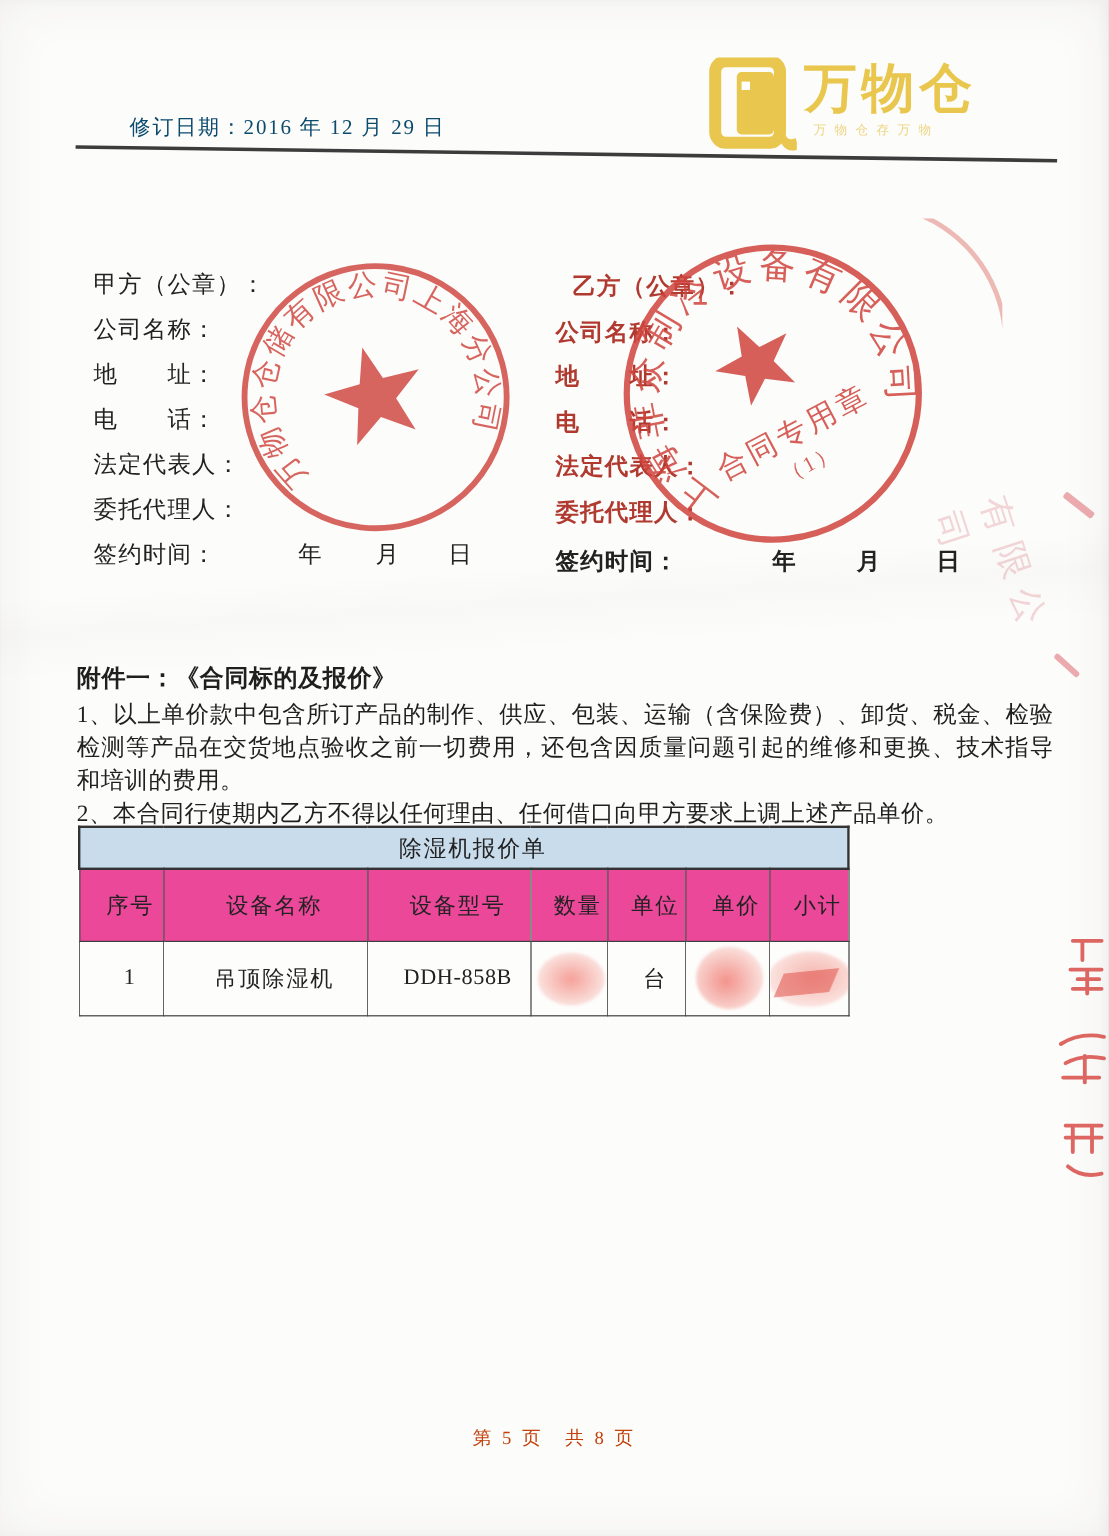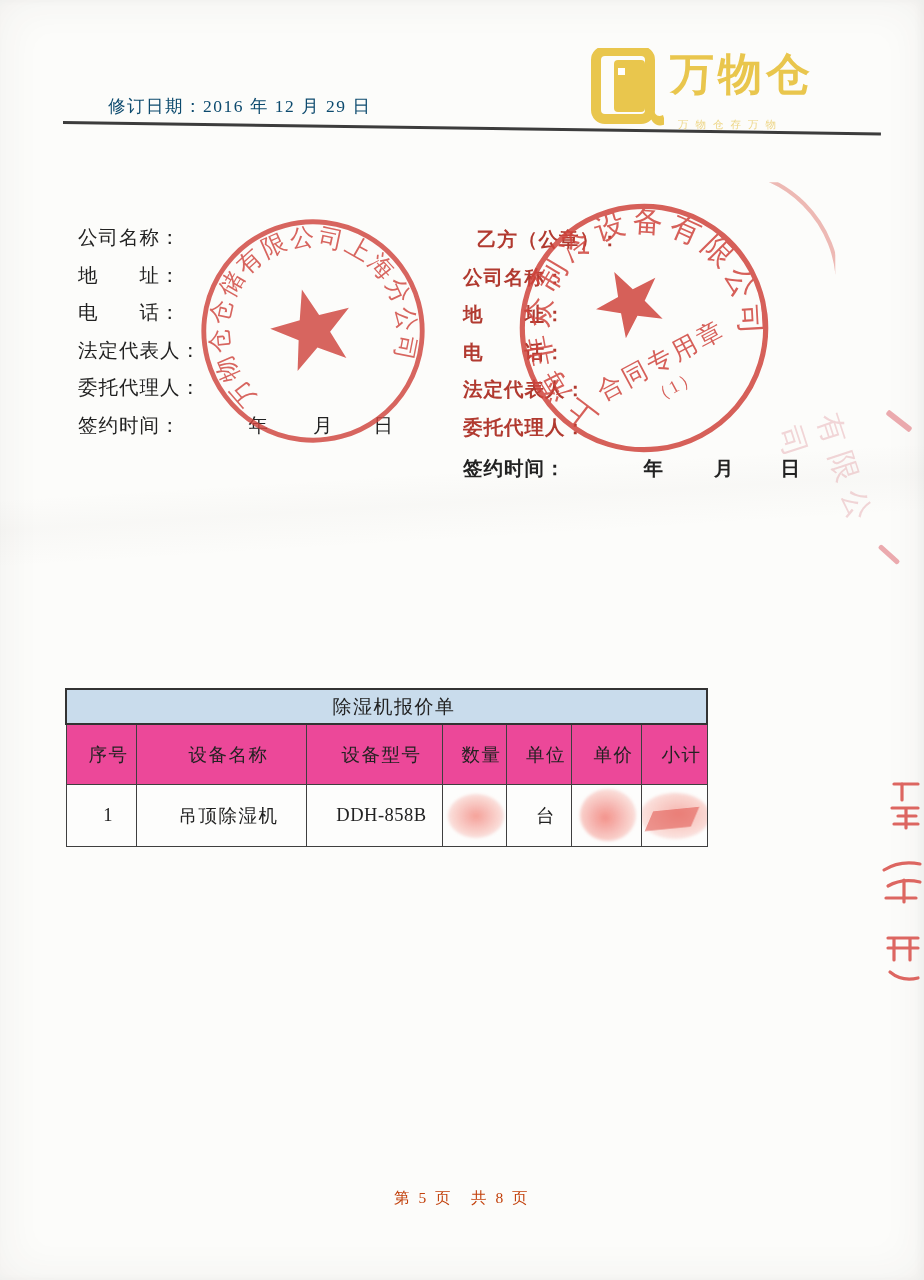--- a/index.html
+++ b/index.html
@@ -11,21 +11,21 @@
           transform:rotate(-3.5deg);pointer-events:none;}
   
   .revision{position:absolute;left:108px;top:94px;font-size:17.5px;letter-spacing:1.5px;color:#0c4a6e;}
   .rule{position:absolute;left:63px;top:121px;width:818px;height:2.6px;background:#3c3c3c;
         transform:rotate(.8deg);transform-origin:left center;}
   .logo{position:absolute;left:590px;top:48px;display:flex;align-items:flex-start;}
   .logo-txt{margin-left:6px;}
   .logo-name{font-family:"Liberation Sans",sans-serif;font-size:44px;font-weight:bold;
              color:#e9c64d;line-height:52px;letter-spacing:4px;}
   .logo-tagline{font-family:"Liberation Sans",sans-serif;font-size:10.5px;letter-spacing:7px;
-                color:#edd584;margin-top:18px;padding-left:8px;}
+                color:#edd584;margin-top:2px;padding-left:8px;}
   
   .party{position:absolute;width:360px;font-size:19.5px;line-height:37.5px;letter-spacing:1px;}
   .party-a{left:78px;top:219px;color:#222;}
   .party-b{left:463px;top:221px;color:#b13a30;font-weight:bold;}
   .party .row{height:37.5px;}
   .sign-row{display:flex;align-items:baseline;}
   .sign-row .ymd{display:inline-block;}
   .party-a .y{margin-left:68px;} .party-a .m{margin-left:44px;} .party-a .d{margin-left:40px;}
   .party-b .y{margin-left:78px;} .party-b .m{margin-left:50px;} .party-b .d{margin-left:46px;}
   
@@ -84,20 +84,21 @@
       <rect x="28" y="20" width="7" height="7" fill="#ffffff"></rect>
       <path d="M58,62 q4,20 18,14 l-3,-9 q-8,4 -10,-8 Z" fill="#e9c64d"></path>
     </svg>
     <div class="logo-txt">
       <div class="logo-name">万物仓</div>
       <div class="logo-tagline">万物仓存万物</div>
     </div>
   </div>
 
   <div class="party party-a">
+    <div class="row">甲方（公章）：</div>
     <div class="row">公司名称：</div>
     <div class="row">地　　址：</div>
     <div class="row">电　　话：</div>
     <div class="row">法定代表人：</div>
     <div class="row">委托代理人：</div>
     <div class="row sign-row">
       <span>签约时间：</span>
       <span class="ymd y">年</span>
       <span class="ymd m">月</span>
       <span class="ymd d">日</span>
@@ -141,20 +142,25 @@
       <text font-size="29" letter-spacing="4.8" fill="#d0453e" font-family="'Liberation Serif',serif">
         <textPath href="#ringB">上海非众制冷设备有限公司</textPath>
       </text>
     </g>
   </svg>
 
   <div class="edge-faint">有限公司</div>
   <div class="edge-tick" style="left:884px;top:418px;width:30px;height:6px;transform:rotate(38deg);"></div>
   <div class="edge-tick" style="left:876px;top:552px;width:26px;height:5px;transform:rotate(42deg);"></div>
 
+  <div class="attachment">
+    <h3>附件一：《合同标的及报价》</h3>
+    <p>1、以上单价款中包含所订产品的制作、供应、包装、运输（含保险费）、卸货、税金、检验检测等产品在交货地点验收之前一切费用，还包含因质量问题引起的维修和更换、技术指导和培训的费用。</p>
+    <p>2、本合同行使期内乙方不得以任何理由、任何借口向甲方要求上调上述产品单价。</p>
+  </div>
 
   <table class="qtable">
     <colgroup>
       <col style="width:70px">
         <col style="width:170px">
         <col style="width:136px">
       <col style="width:64px">
         <col style="width:65px">
         <col style="width:70px">
         <col style="width:66px">

